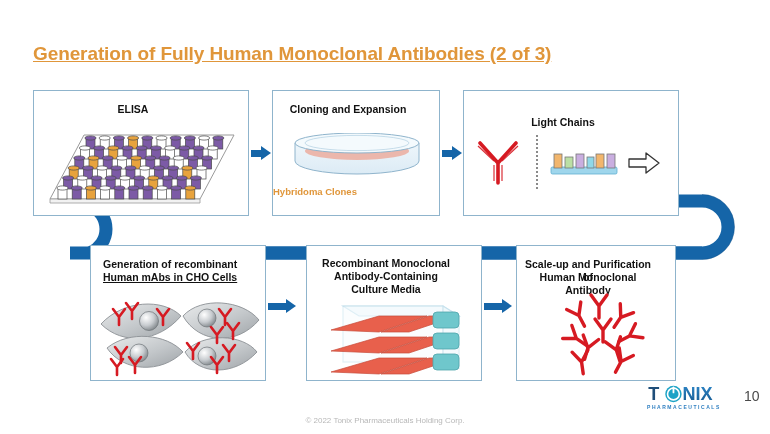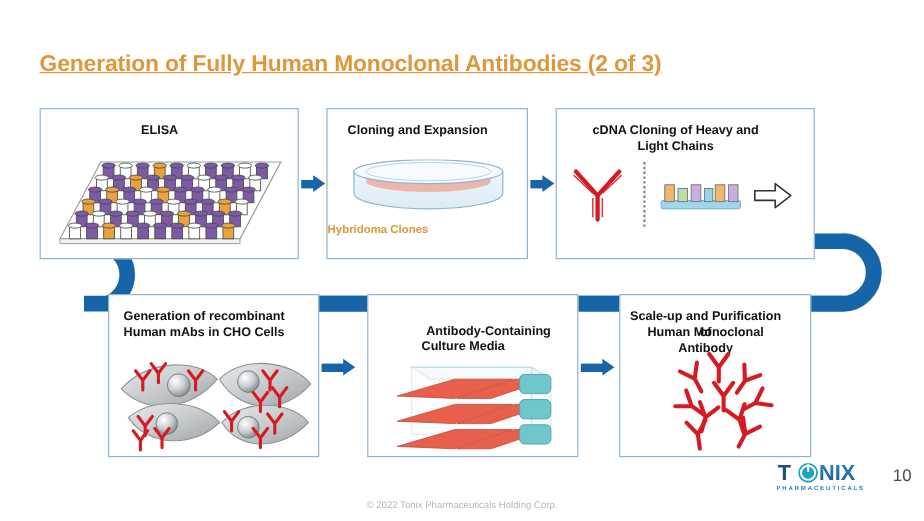--- a/index.html
+++ b/index.html
@@ -240,21 +240,20 @@
         <path d="M4 10 L4 28 A62 13 0 0 0 128 28 L128 10 Z" fill="url(#dishG)" stroke="#8FB4CC" stroke-width="1"></path>
         <ellipse cx="66" cy="18" rx="52" ry="9" fill="#EBB3A8" opacity="0.95"></ellipse>
         <ellipse cx="66" cy="10" rx="62" ry="10" fill="#f4fafd" stroke="#8FB4CC" stroke-width="1"></ellipse>
         <ellipse cx="66" cy="10" rx="52" ry="7.6" fill="none" stroke="#b9d4e4" stroke-width="0.8"></ellipse>
       </svg>
     </div>
     <div class="panel-sub" style="top:95px;">Hybridoma Clones</div>
   </div>
 
   <div class="panel" id="panel-cdna">
-    <div class="panel-title" style="top:12px;">cDNA Cloning of Heavy and</div>
     <div class="panel-title" style="top:25px;">Light Chains</div>
 
     <div style="position:absolute;left:6px;top:42px;">
       <svg width="56" height="56" viewBox="0 0 56 56">
         <g stroke="#D61A22" stroke-width="3.6" fill="#ffffff" stroke-linejoin="round" stroke-linecap="round">
           <path d="M28 30 L10 10 M28 30 L46 10 M28 30 L28 50"></path>
         </g>
         <g stroke="#D61A22" stroke-width="1.2" fill="none" opacity="0.9">
           <path d="M24 28 L8 13 M32 28 L48 13 M24 32 L24 48 M32 32 L32 48"></path>
         </g>
@@ -280,21 +279,21 @@
 
     <div style="position:absolute;left:164px;top:60px;">
       <svg width="32" height="24" viewBox="0 0 32 24">
         <polygon points="1,8 18,8 18,2 31,12 18,22 18,16 1,16" fill="#ffffff" stroke="#333333" stroke-width="1.3" stroke-linejoin="round"></polygon>
       </svg>
     </div>
   </div>
 
   <div class="panel" id="panel-cho">
     <div class="panel-title left" style="top:12px;">Generation of recombinant</div>
-    <div class="panel-title left" style="top:25px;">Human mAbs in CHO Cells</div>
+    <div class="panel-title left" style="top:25px;text-decoration:underline;">Human mAbs in CHO Cells</div>
     <div style="position:absolute;left:6px;top:44px;">
       <svg width="166" height="88" viewBox="0 0 166 88">
         <defs>
           <linearGradient id="cellG" x1="0" y1="0" x2="1" y2="1">
             <stop offset="0%" stop-color="#e9ebec"></stop>
             <stop offset="55%" stop-color="#c3c7ca"></stop>
             <stop offset="100%" stop-color="#9ea3a7"></stop>
           </linearGradient>
           <radialGradient id="nucG" cx="35%" cy="32%" r="75%">
             <stop offset="0%" stop-color="#ffffff"></stop>
@@ -326,21 +325,22 @@
             <use href="#abY" x="20" y="74"></use>
           <use href="#abY" x="96" y="58"></use>
             <use href="#abY" x="132" y="60"></use>
             <use href="#abY" x="120" y="72"></use>
         </g>
       </svg>
     </div>
   </div>
 
   <div class="panel" id="panel-media">
-    <div class="panel-title" style="top:24px;text-align:right;">Antibody-Containing</div>
+    <div class="panel-title" style="top:11px;">Recombinant Monoclonal</div>
+    <div class="panel-title" style="top:24px;">Antibody-Containing</div>
     <div class="panel-title" style="top:37px;">Culture Media</div>
     <div style="position:absolute;left:10px;top:56px;">
       <svg width="156" height="76" viewBox="0 0 156 76">
 
         <g stroke="#bcdcea" stroke-width="1.2" fill="#f2fafd" opacity="0.85">
           <polygon points="26,4 126,4 142,14 42,14"></polygon>
           <rect x="26" y="4" width="100" height="56" fill="#f5fbfe" opacity="0.5"></rect>
           <polygon points="126,4 142,14 142,66 126,58" fill="#eaf6fb" opacity="0.6"></polygon>
         </g>
         <g>

